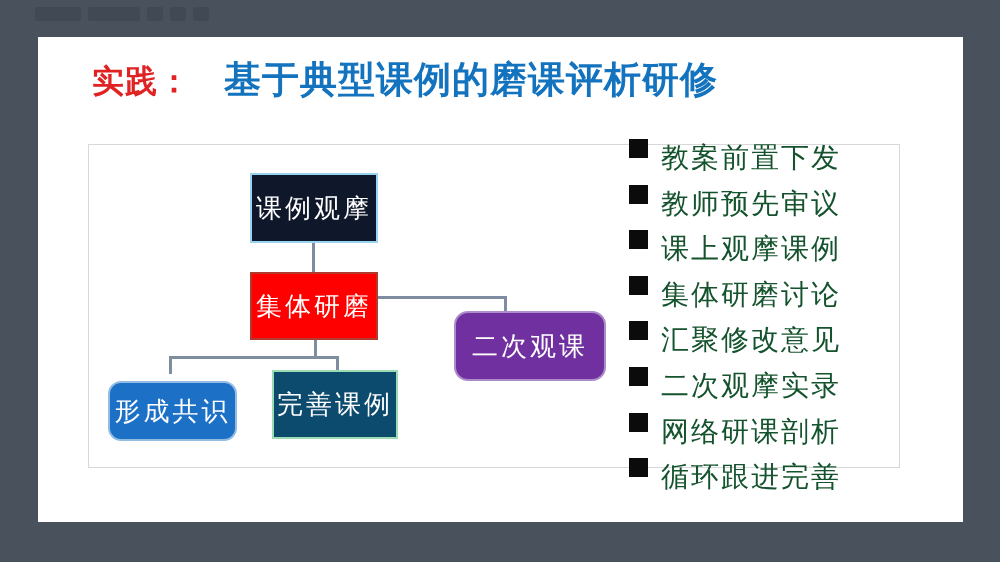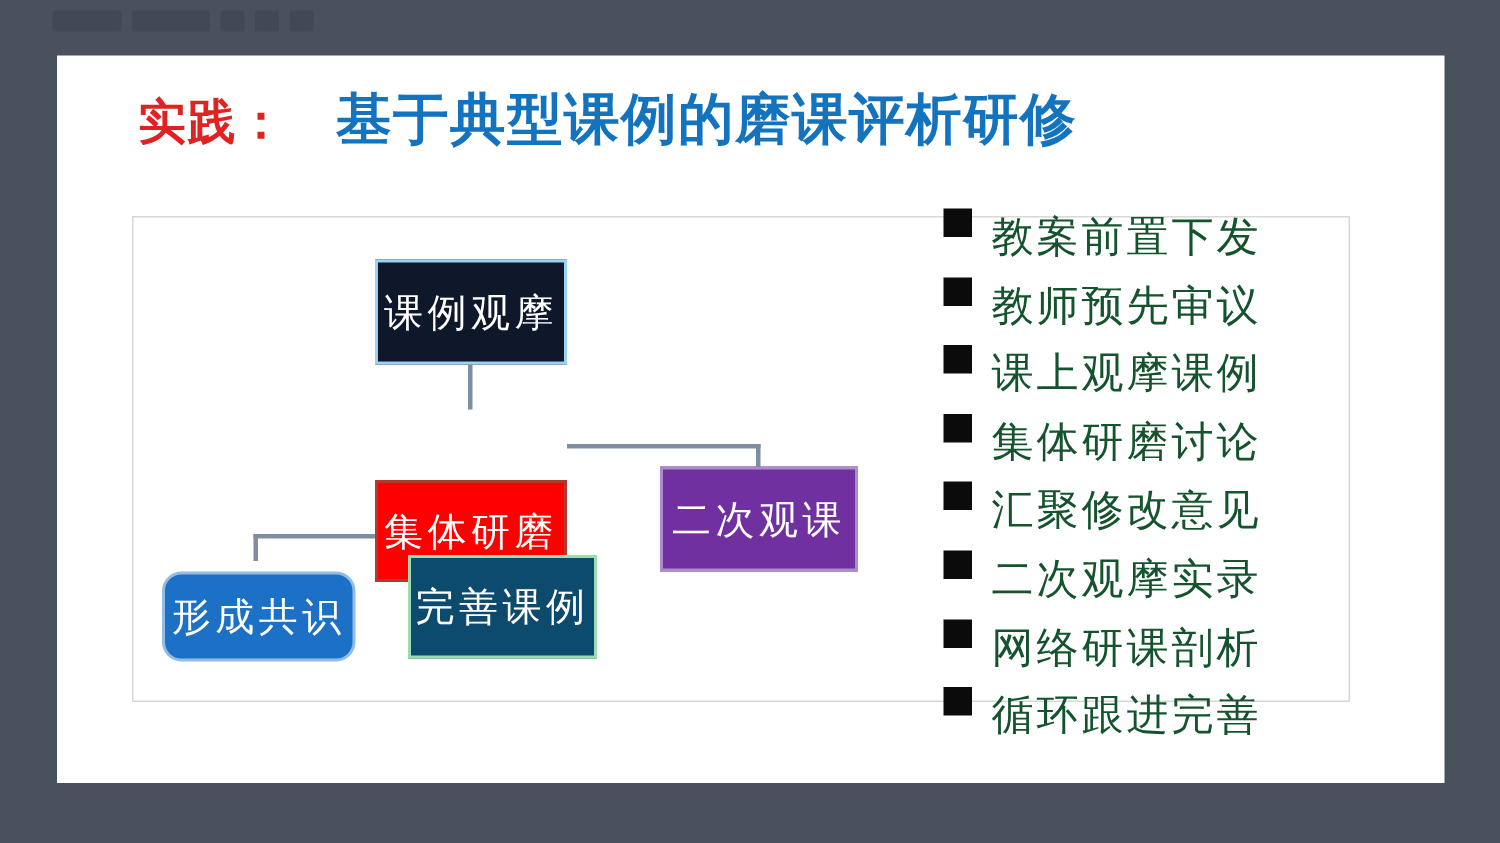--- a/index.html
+++ b/index.html
@@ -43,22 +43,22 @@
   .node {
     position: absolute;
     display: flex; align-items: center; justify-content: center;
     color: #ffffff;
     font-family: "Liberation Serif", "DejaVu Serif", serif;
     font-size: 26px; font-weight: 400; letter-spacing: 3px;
     border: 2px solid transparent;
     z-index: 2;
   }
   .node-guanmo   { left: 212px; top: 136px; width: 128px; height: 70px; }
-  .node-yanmo    { left: 212px; top: 235px; width: 128px; height: 68px; margin-top: 48px; }
-  .node-erci     { left: 402px; top: 274px; width: 132px; height: 70px; }
+  .node-yanmo    { left: 212px; top: 235px; width: 128px; height: 68px; }
+  .node-erci     { left: 416px; top: 274px; width: 152px; height: 70px; border-radius: 14px; }
   .node-gongshi  { left:  70px; top: 344px; width: 129px; height: 60px; border-radius: 13px; }
   .node-wanshan  { left: 234px; top: 333px; width: 126px; height: 69px; }
 
   .conn { position: absolute; z-index: 1; }
   .conn-v1        { left: 274px; top: 206px; width: 3px;  height: 30px; }
   .conn-h-right   { left: 340px; top: 259px; width: 129px; height: 3px; }
   .conn-v-right   { left: 466px; top: 259px; width: 3px;  height: 16px; }
   .conn-v-down    { left: 276px; top: 303px; width: 3px;  height: 19px; }
   .conn-h-bottom  { left: 131px; top: 319px; width: 170px; height: 3px; }
   .conn-v-left    { left: 131px; top: 319px; width: 3px;  height: 18px; }

